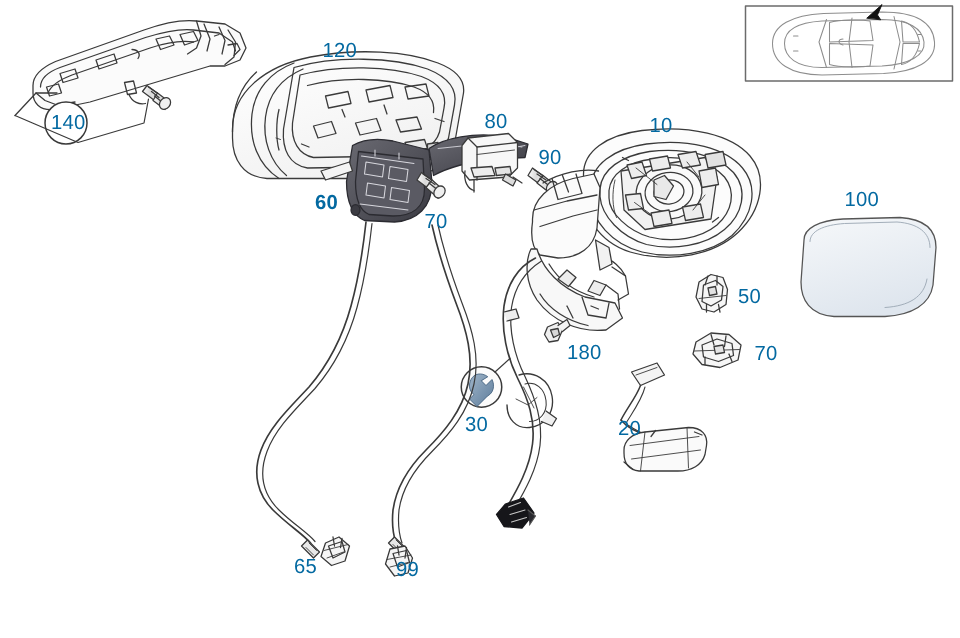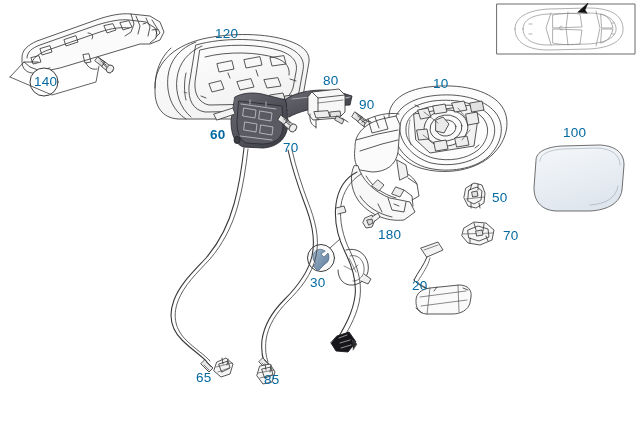--- a/index.html
+++ b/index.html
@@ -386,20 +386,20 @@
 
   <div class="lbl big" style="left:433px;top:76px;">10</div>
   <div class="lbl big" style="left:412px;top:278px;text-align:right;">20</div>
   <div class="lbl big" style="left:310px;top:275px;">30</div>
   <div class="lbl big" style="left:503px;top:228px;">70</div>
   <div class="lbl big" style="left:492px;top:190px;">50</div>
   <div class="lbl big" style="left:210px;top:127px;font-weight:bold;">60</div>
   <div class="lbl big" style="left:196px;top:370px;">65</div>
   <div class="lbl big" style="left:283px;top:120px;margin-top:20px;">70</div>
   <div class="lbl big" style="left:323px;top:73px;">80</div>
-  <div class="lbl big" style="left:264px;top:372px;">85</div>
+  <div class="lbl big" style="left:264px;top:372px;">99</div>
   <div class="lbl big" style="left:359px;top:97px;">90</div>
   <div class="lbl big" style="left:563px;top:125px;">100</div>
   <div class="lbl big" style="left:215px;top:26px;">120</div>
   <div class="lbl big" style="left:34px;top:74px;">140</div>
   <div class="lbl big" style="left:378px;top:227px;">180</div>
 
 </div>
 
 </body></html>

